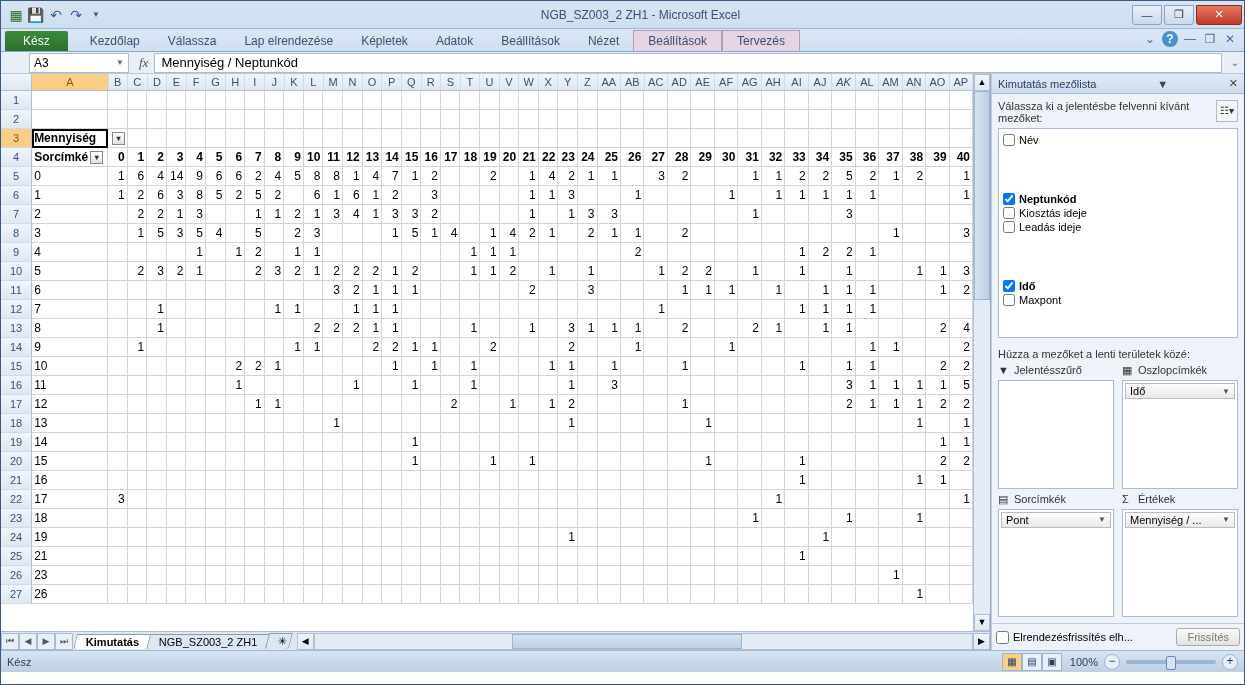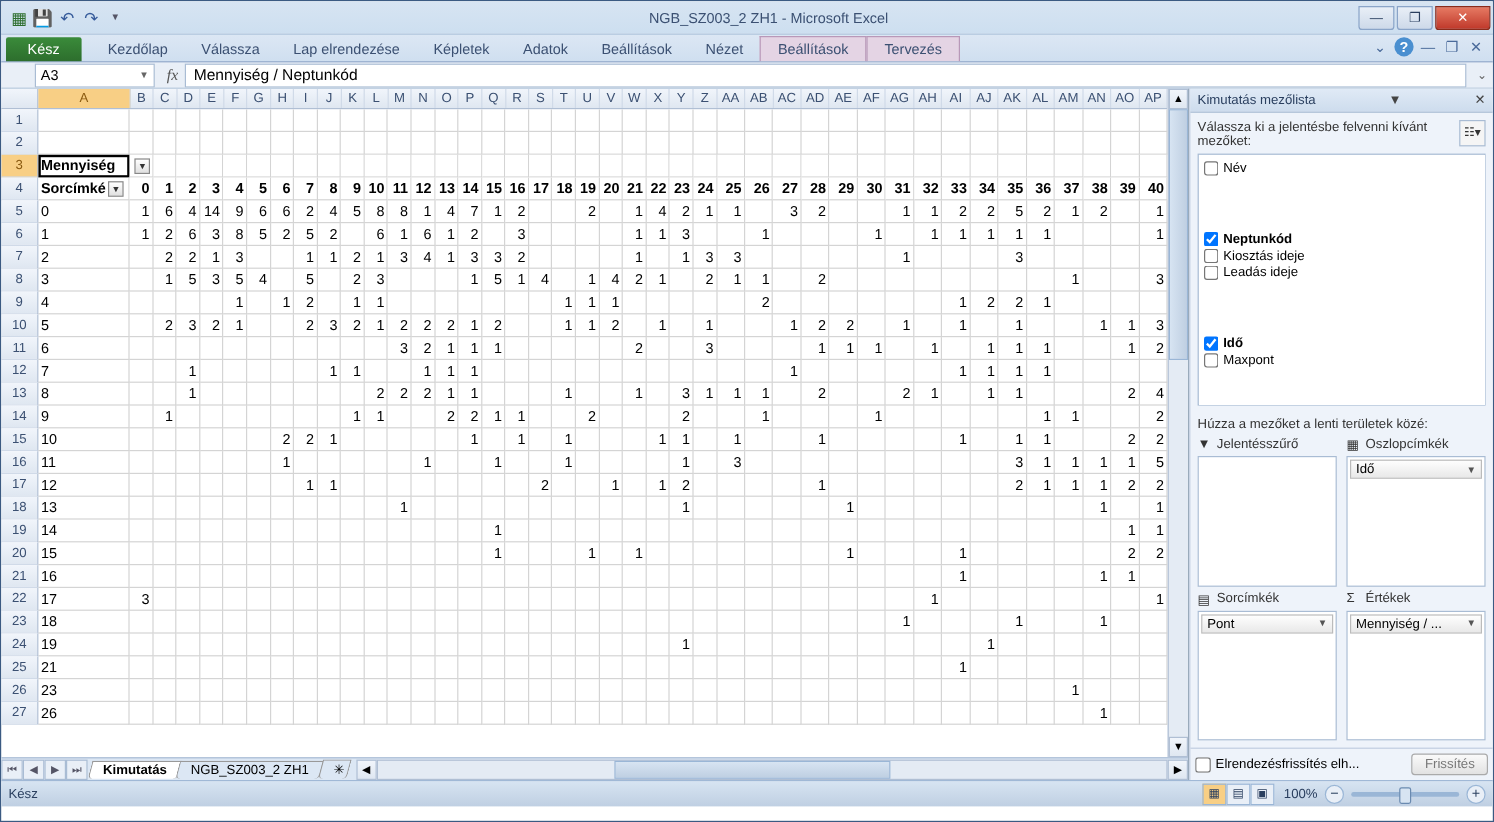--- a/index.html
+++ b/index.html
@@ -192,21 +192,21 @@
             <div class="ch" style="width: 24px;">AA</div>
             <div class="ch" style="width: 24px;">AB</div>
             <div class="ch" style="width: 24px;">AC</div>
             <div class="ch" style="width: 24px;">AD</div>
             <div class="ch" style="width: 24px;">AE</div>
             <div class="ch" style="width: 24px;">AF</div>
             <div class="ch" style="width: 24px;">AG</div>
             <div class="ch" style="width: 24px;">AH</div>
             <div class="ch" style="width: 24px;">AI</div>
             <div class="ch" style="width: 24px;">AJ</div>
-            <div class="ch" style="width: 24px;">AK</div>
+            <div class="ch" style="width: 24px; font-style: italic;">AK</div>
             <div class="ch" style="width: 24px;">AL</div>
             <div class="ch" style="width: 24px;">AM</div>
             <div class="ch" style="width: 24px;">AN</div>
             <div class="ch" style="width: 24px;">AO</div>
             <div class="ch" style="width: 24px;">AP</div>
           </div>
         <div class="grid-body" id="grid-body">
             <div class="row">
               <div class="rh">1</div>
               <div class="cell colA" style="width: 78px;"></div>

